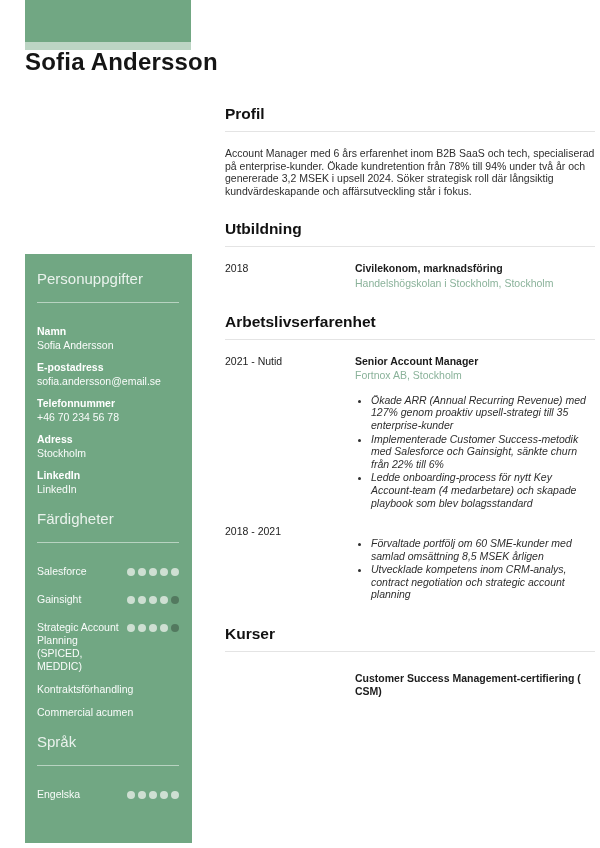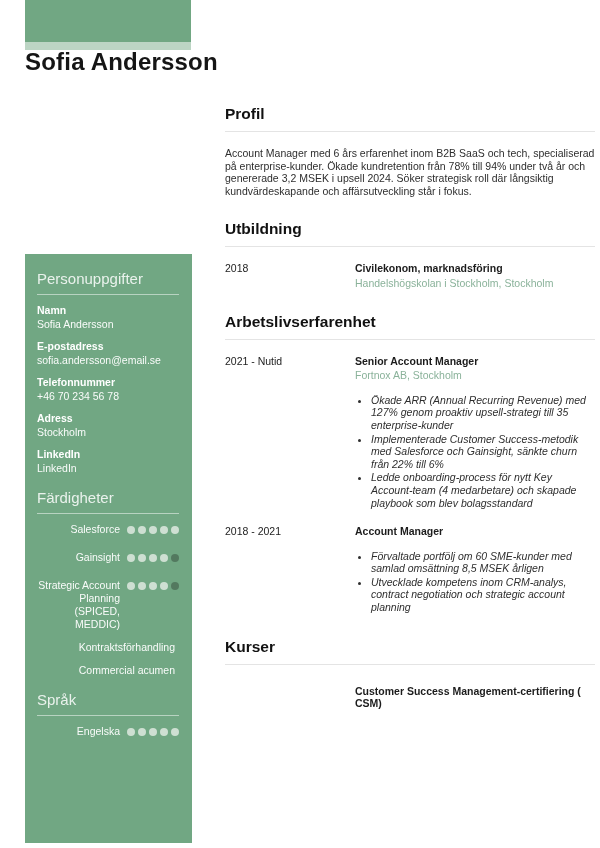--- a/index.html
+++ b/index.html
@@ -23,29 +23,29 @@
   .top-band-light{position:absolute;left:25px;top:42px;width:166px;height:8px;background:var(--accent-light);}
   .name{position:absolute;left:25px;top:48px;margin:0;font-size:24px;font-weight:bold;color:#151515;letter-spacing:.2px;}
 
   
   .sidebar{
     position:absolute;left:25px;top:254px;width:167px;height:589px;
     background:var(--accent);color:#ffffff;padding:16px 13px 10px 12px;overflow:hidden;
   }
   .side-title{
     font-size:15px;font-weight:400;color:rgba(255,255,255,.85);
-    padding-bottom:7px;border-bottom:1px solid rgba(255,255,255,.5);margin:0 0 9px;
+    padding-bottom:15px;border-bottom:1px solid rgba(255,255,255,.5);margin:0 0 22px;
     line-height:17px;
   }
   .side-section + .side-section{margin-top:14px;}
   .field{margin-bottom:9px;font-size:10.5px;line-height:13.5px;}
   .field-label{font-weight:bold;color:#ffffff;}
   .field-value{color:rgba(255,255,255,.96);}
   .skill-row{display:flex;justify-content:space-between;align-items:flex-start;margin-bottom:10px;font-size:10.5px;line-height:13px;}
-  .skill-label{flex:1 1 auto;padding-right:4px;color:rgba(255,255,255,.96);text-align:right;}
+  .skill-label{flex:1 1 auto;padding-right:4px;color:rgba(255,255,255,.96);}
   .dots{flex:0 0 auto;white-space:nowrap;padding-top:3px;font-size:0;}
   .dot{display:inline-block;width:8px;height:8px;border-radius:50%;margin-left:3px;background:var(--dot-filled);}
   .dot.empty{background:var(--dot-empty);}
 
   
   .main{position:absolute;left:205px;top:99px;width:370px;font-size:10.5px;line-height:12.6px;color:var(--ink);margin-left:20px;}
   .section-title{
     font-size:15.5px;font-weight:bold;color:#111111;margin:0;
     padding:6px 0 9px;border-bottom:1px solid var(--rule);line-height:17px;
   }
@@ -156,21 +156,20 @@
          <ul class="ebullets">
            <li>Ökade ARR (Annual Recurring Revenue) med 127% genom proaktiv upsell-strategi till 35 enterprise-kunder</li>
               <li>Implementerade Customer Success-metodik med Salesforce och Gainsight, sänkte churn från 22% till 6%</li>
               <li>Ledde onboarding-process för nytt Key Account-team (4 medarbetare) och skapade playbook som blev bolagsstandard</li>
          </ul>
        </div>
      </div>
         <div class="erow">
        <div class="period">2018 - 2021</div>
        <div class="econtent">
-         <div class="etitle">Account Manager</div>
          <ul class="ebullets">
            <li>Förvaltade portfölj om 60 SME-kunder med samlad omsättning 8,5 MSEK årligen</li>
               <li>Utvecklade kompetens inom CRM-analys, contract negotiation och strategic account planning</li>
          </ul>
        </div>
      </div>
       </div>
   </section>
 
   <section class="msec">

